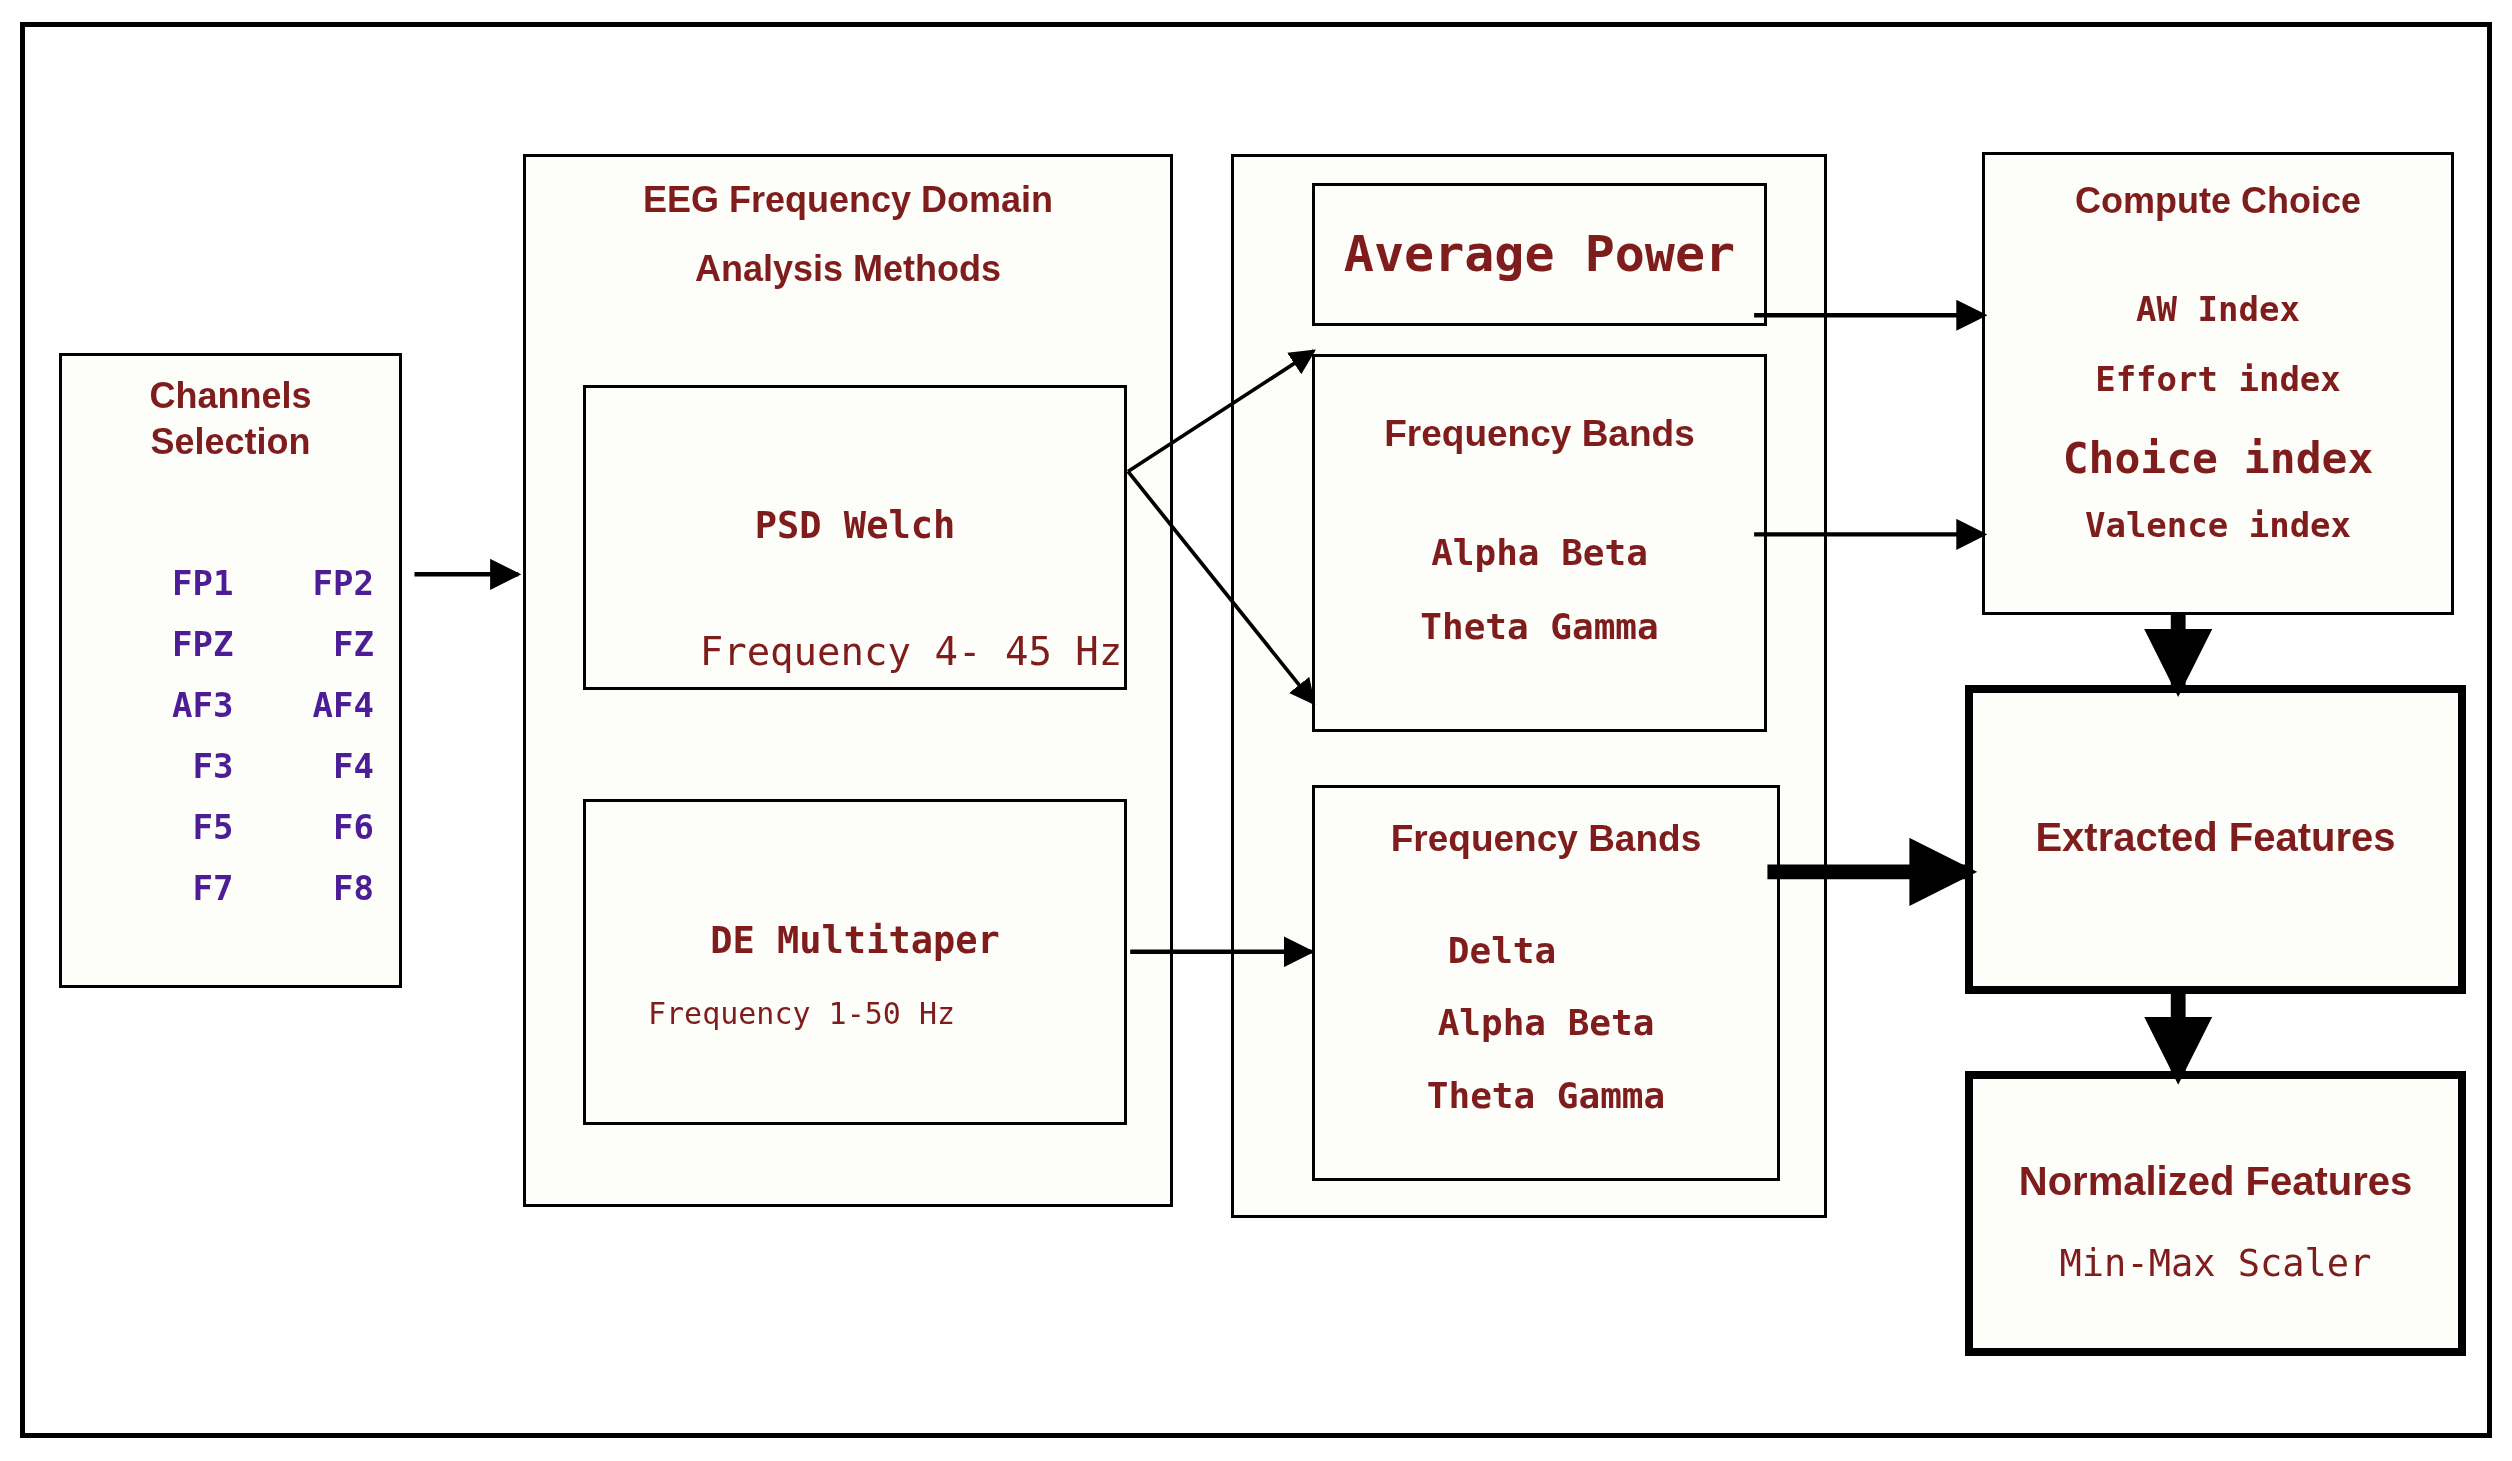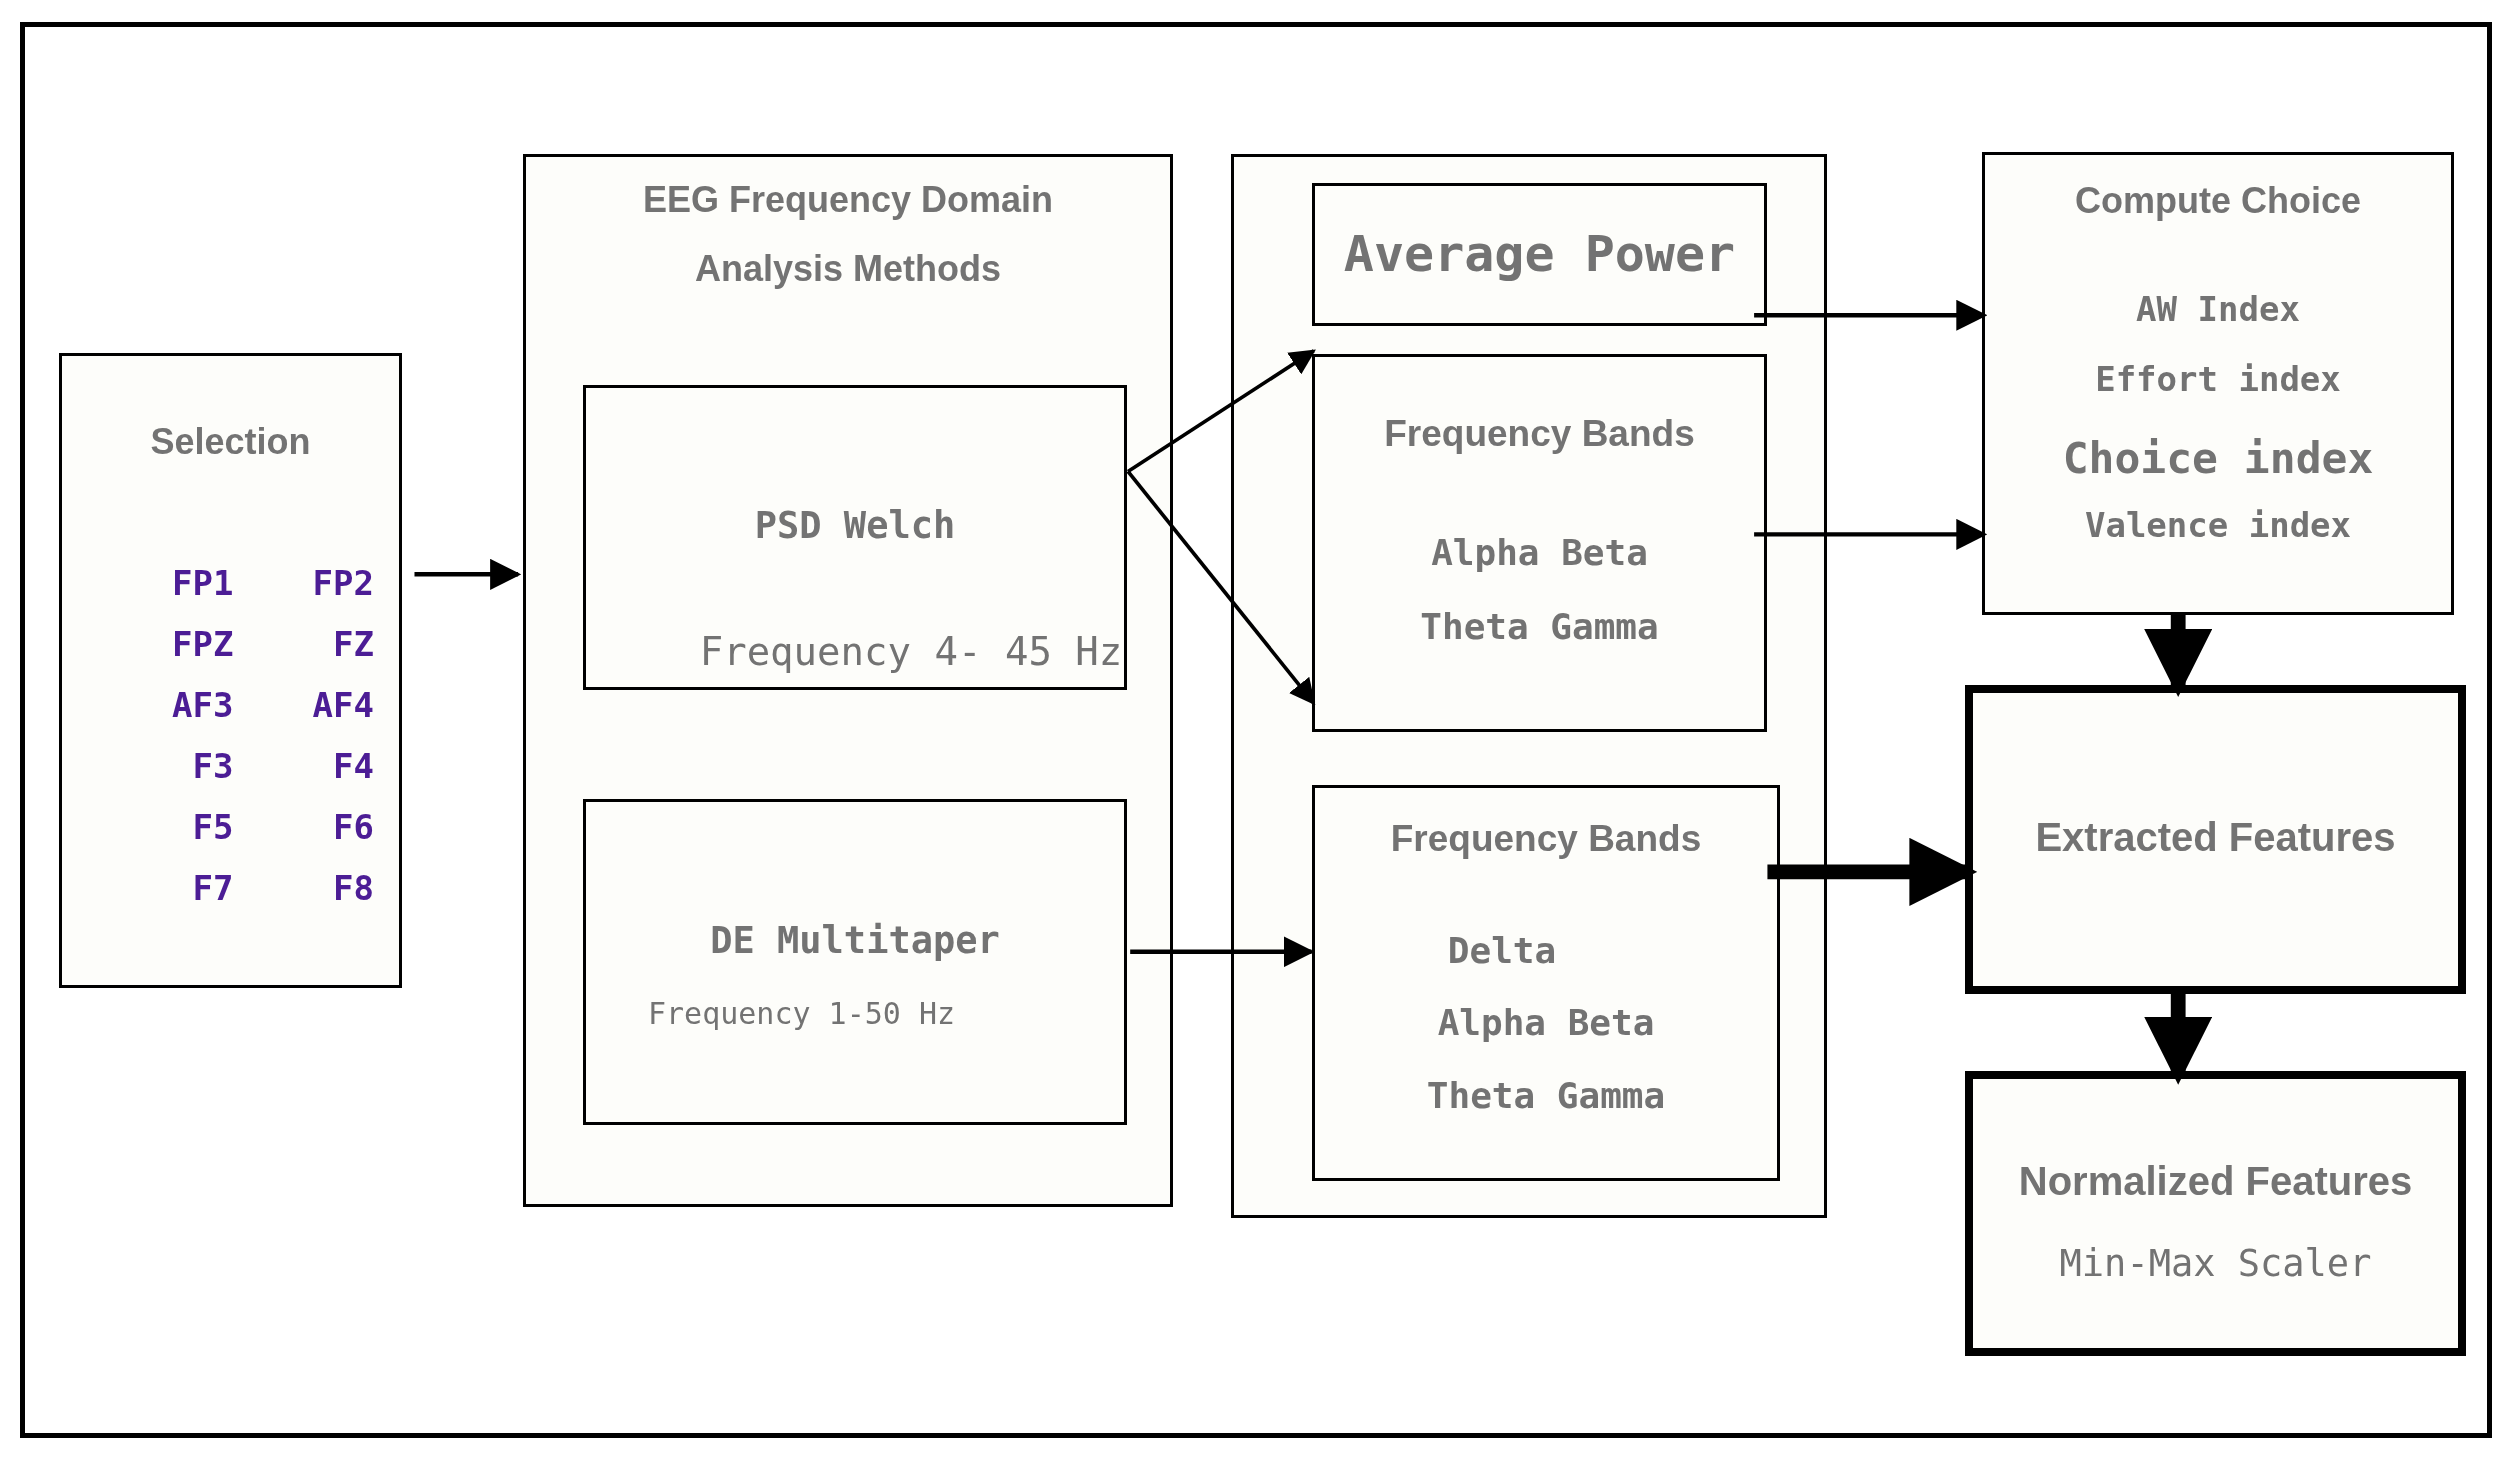--- a/index.html
+++ b/index.html
@@ -23,21 +23,21 @@
     border: 3.7px solid #000000;
   }
   .box.thin   { border-width: 3.7px; }
   .box.thick  { border-width: 8.1px; }
   .box.frame  { border-width: 5.2px; background: transparent; }
 
   .label {
     position: absolute;
     text-align: center;
     white-space: pre;
-    color: #737373;
+    color: #7f1d1d;
     line-height: 1.22;
   }
   .sans-bold {
     font-family: "Liberation Sans", sans-serif;
     font-weight: bold;
   }
   .mono-bold {
     font-family: "DejaVu Sans Mono", "Liberation Mono", monospace;
     font-weight: bold;
   }
@@ -74,20 +74,21 @@
 </style>
 </head>
 <body>
 
 <div id="canvas">
 
   <div class="box frame" style="left:20px; top:22px; width:2472px; height:1416px;"></div>
 
   <div class="box thin" style="left:59px; top:353px; width:343px; height:635px;">
   </div>
+  <div class="label sans-bold" style="left:59px; top:374px; width:343px; font-size:36px;">Channels</div>
   <div class="label sans-bold" style="left:59px; top:420px; width:343px; font-size:36px;">Selection</div>
 
   <div class="chan-grid" style="left:93px; top:563px; width:281px;">
     <div class="chan-cell">FP1</div>
     <div class="chan-cell">FP2</div>
     <div class="chan-cell">FPZ</div>
     <div class="chan-cell">FZ</div>
     <div class="chan-cell">AF3</div>
     <div class="chan-cell">AF4</div>
     <div class="chan-cell">F3</div>

